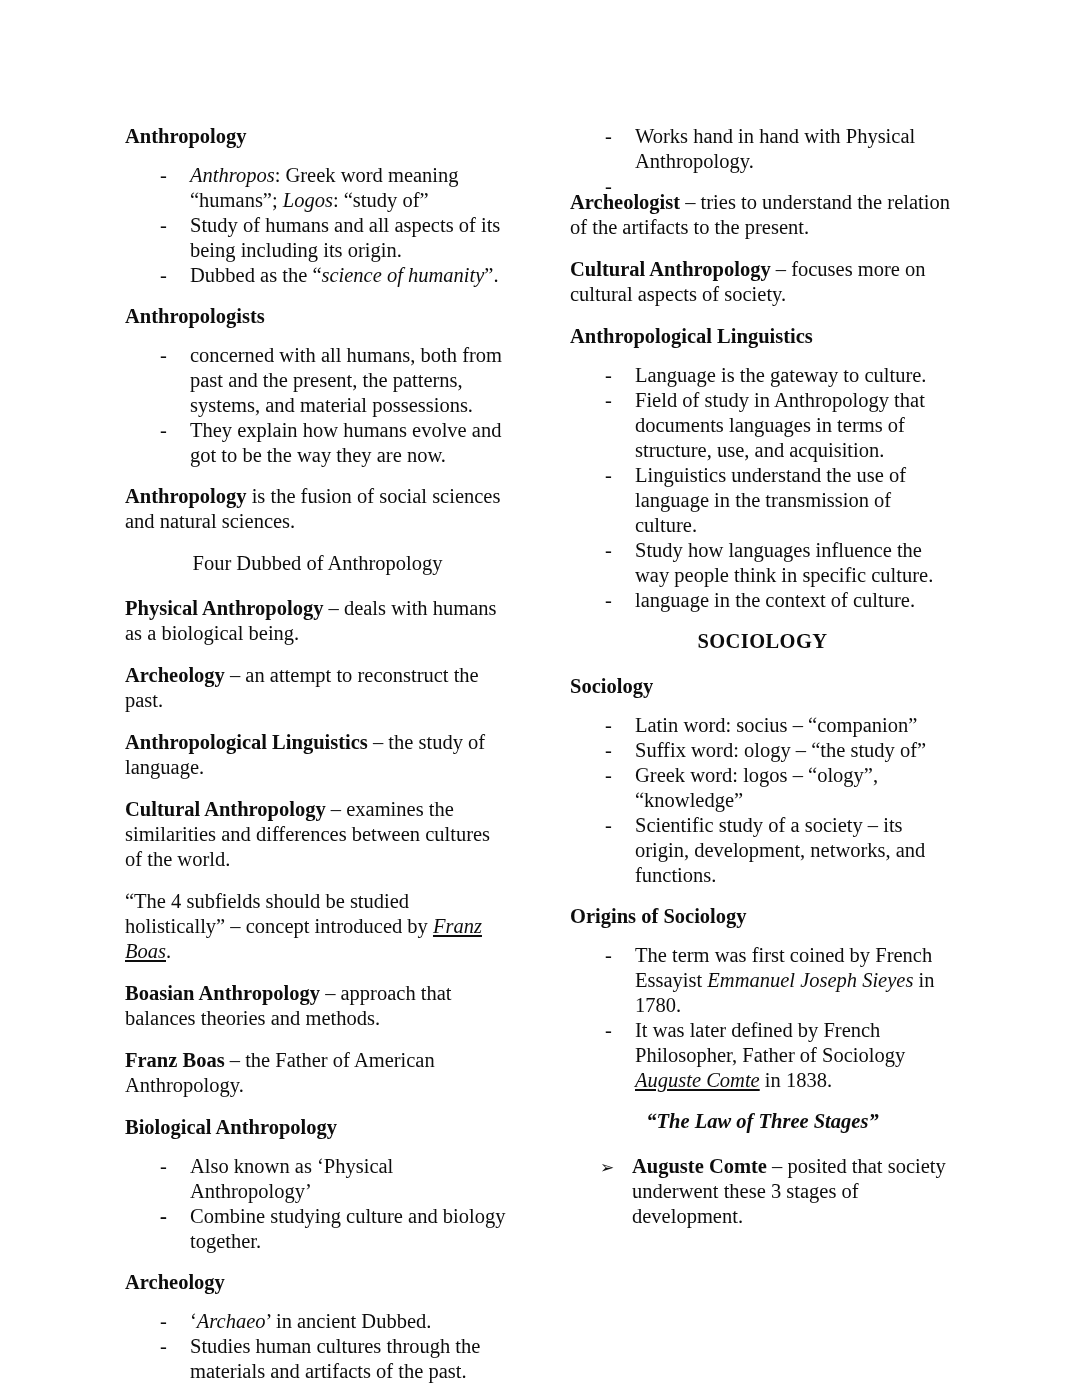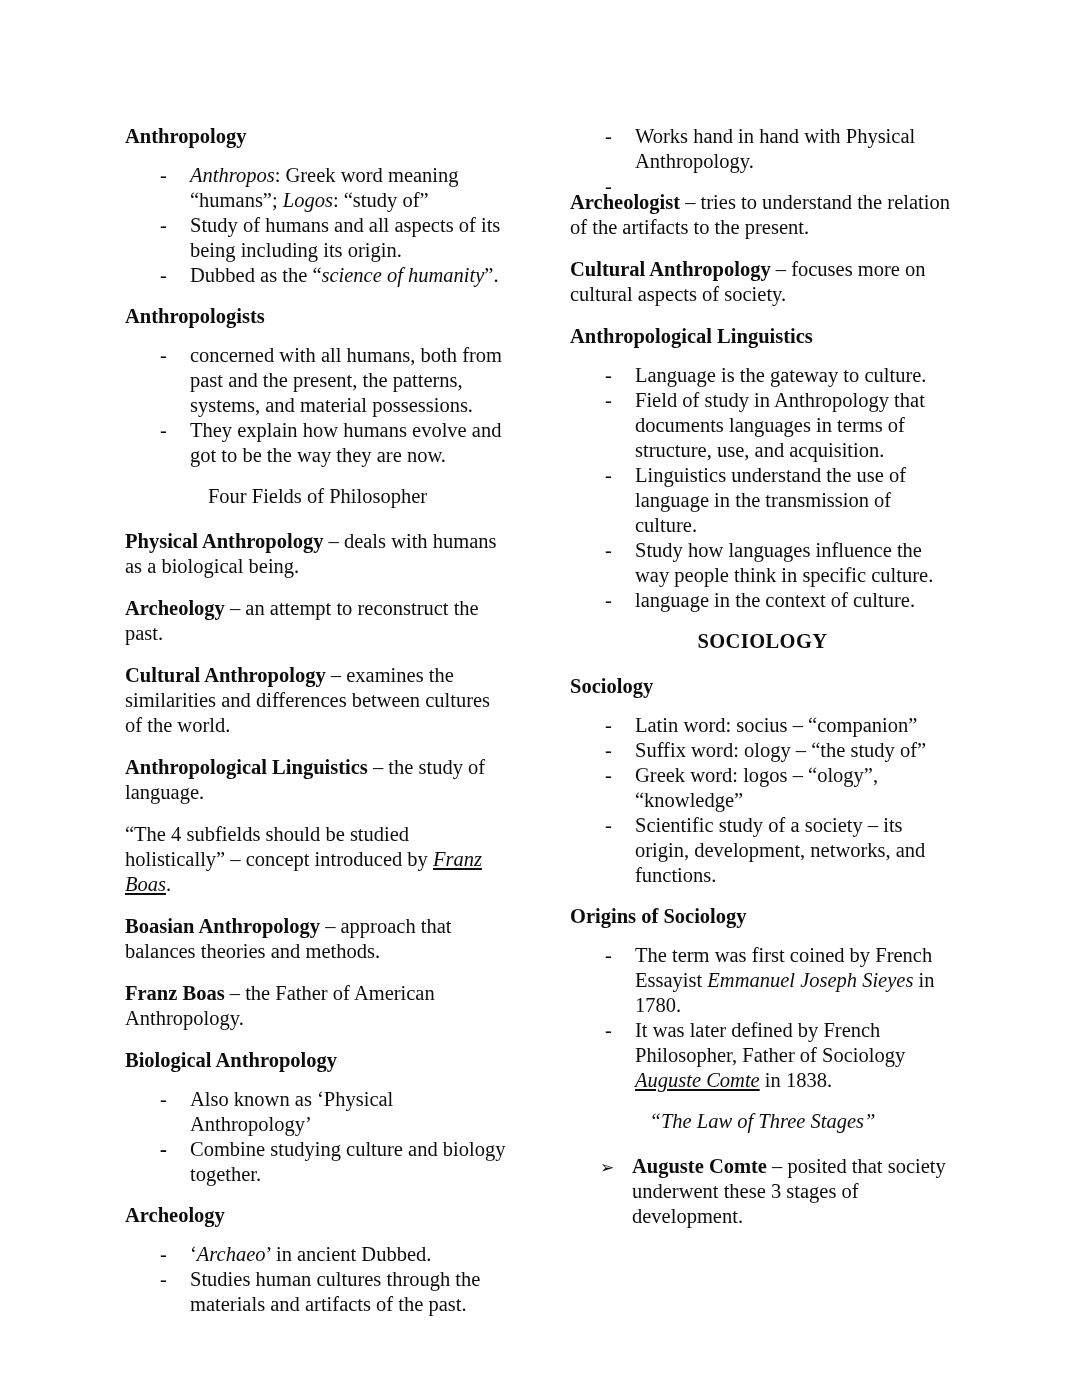--- a/index.html
+++ b/index.html
@@ -51,21 +51,21 @@
   .heading-spaced {
     margin-bottom: 14px;
   }
   .center-title {
     text-align: center;
     font-size: 20.5px;
     line-height: 25px;
     margin: 10px 0 20px 0;
   }
   .center-title.bolditalic {
-    font-weight: normal;
+    font-weight: bold;
     font-style: italic;
   }
   .center-title.caps {
     font-weight: bold;
     letter-spacing: 0.4px;
   }
   ul.bullets {
     list-style: none;
     margin: 0 0 16px 0;
     padding: 0;
@@ -113,30 +113,31 @@
           <li><span class="marker">-</span><span><span>Study of humans and all aspects of its being including its origin.</span></span></li>
           <li><span class="marker">-</span><span><span>Dubbed as the “</span><span class="i">science of humanity</span><span>”.</span></span></li>
         </ul>
 
       <div class="heading heading-spaced">Anthropologists</div>
       <ul class="bullets">
           <li><span class="marker">-</span><span><span>concerned with all humans, both from past and the present, the patterns, systems, and material possessions.</span></span></li>
           <li><span class="marker">-</span><span><span>They explain how humans evolve and got to be the way they are now.</span></span></li>
         </ul>
 
-
-      <div class="center-title">Four Fields of Philosopher</div>
+      <p class="para"><span class="b">Anthropology</span><span> is the fusion of social sciences and natural sciences.</span></p>
+
+      <div class="center-title">Four Dubbed of Anthropology</div>
 
       <p class="para"><span class="b">Physical Anthropology</span><span> – deals with humans as a biological being.</span></p>
 
       <p class="para"><span class="b">Archeology</span><span> – an attempt to reconstruct the past.</span></p>
 
+      <p class="para"><span class="b">Anthropological Linguistics</span><span> – the study of language.</span></p>
+
       <p class="para"><span class="b">Cultural Anthropology</span><span> – examines the similarities and differences between cultures of the world.</span></p>
-
-      <p class="para"><span class="b">Anthropological Linguistics</span><span> – the study of language.</span></p>
 
       <p class="para"><span>“The 4 subfields should be studied holistically” – concept introduced by </span><span class="iu">Franz Boas</span><span>.</span></p>
 
       <p class="para"><span class="b">Boasian Anthropology</span><span> – approach that balances theories and methods.</span></p>
 
       <p class="para"><span class="b">Franz Boas</span><span> – the Father of American Anthropology.</span></p>
 
       <div class="heading heading-spaced">Biological Anthropology</div>
       <ul class="bullets">
           <li><span class="marker">-</span><span><span>Also known as ‘Physical Anthropology’</span></span></li>

